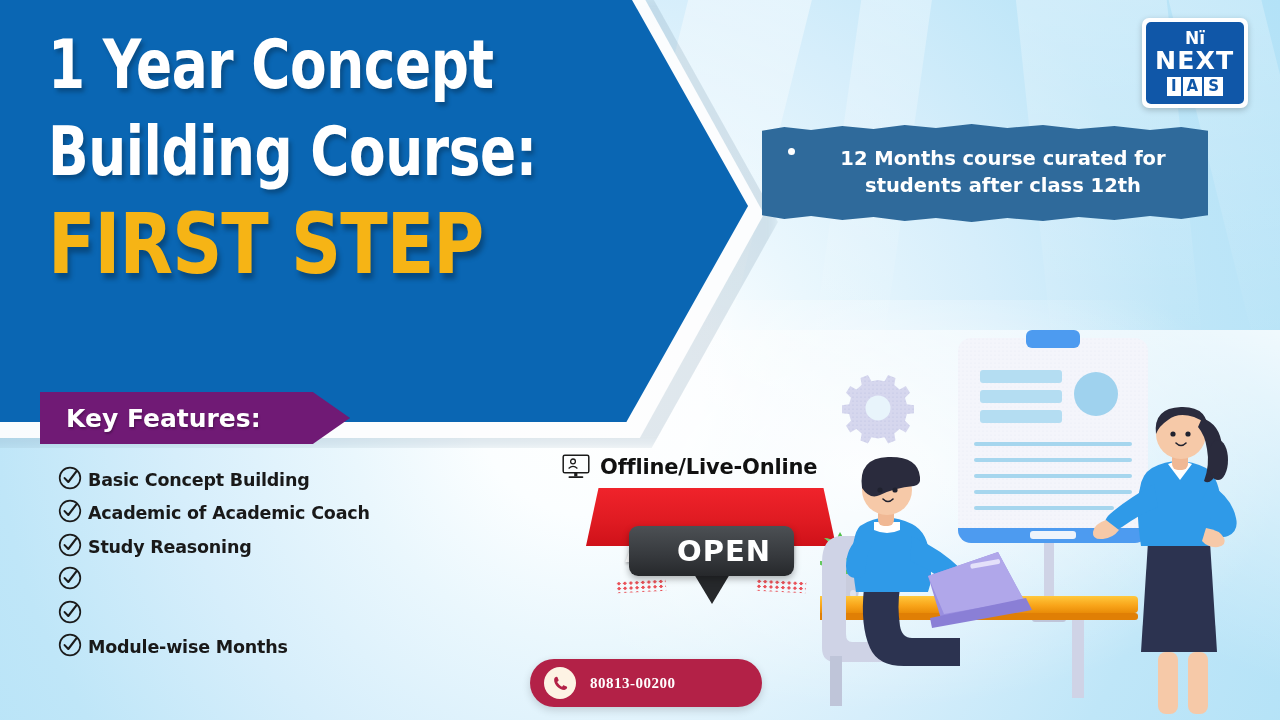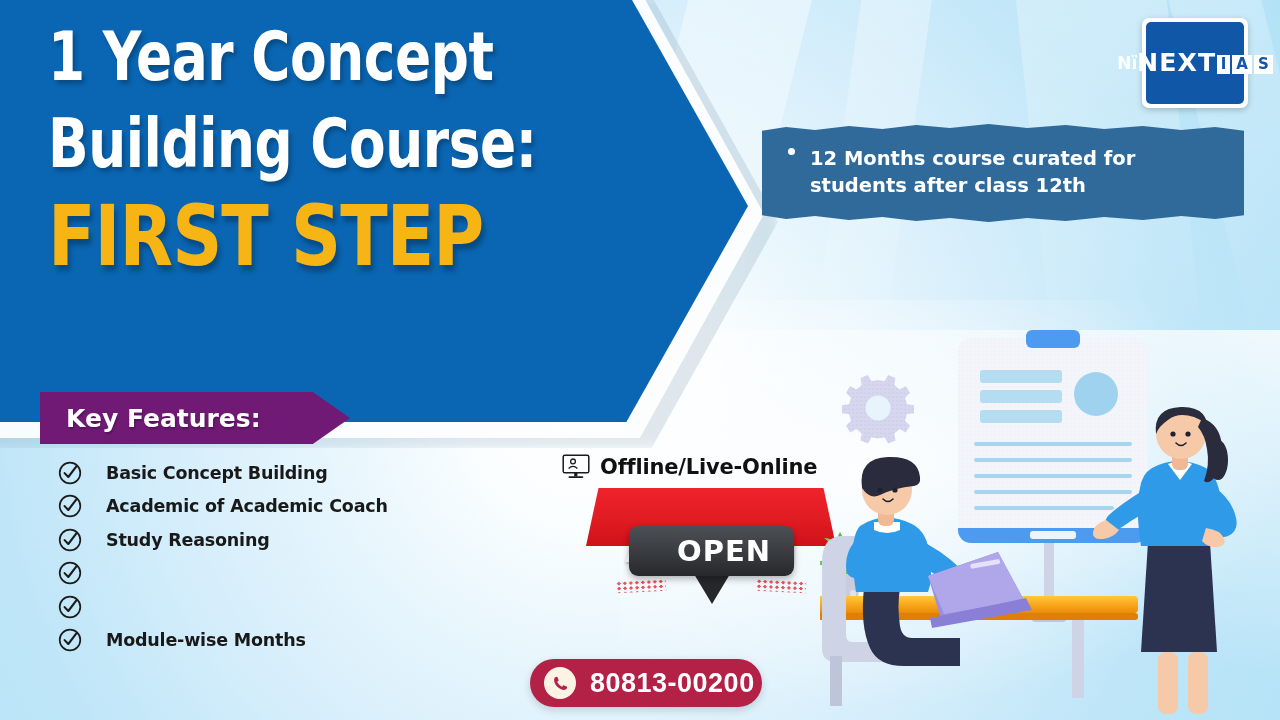--- a/index.html
+++ b/index.html
@@ -51,21 +51,21 @@
   }
   #hero-arrow-drop{
     position:absolute; left:-12px; top:-4px; width:790px; height:452px;
     background:rgba(120,150,175,.22);
     clip-path:polygon(0 0, 84% 0, 100% 50%, 84% 100%, 0 100%);
     filter:blur(6px);
   }
 
   
   #headline{
-    position:absolute; left:48px; top:23px; width:600px;
+    position:absolute; left:48px; top:31px; width:600px;
   }
   .h-line{
     font-family:"DejaVu Sans", sans-serif;
     font-weight:700;
     color:#ffffff;
     font-size:58px;
     line-height:0.98;
     letter-spacing:-0.5px;
     transform:scaleX(0.92) scaleY(1.18);
     transform-origin:left top;
@@ -90,21 +90,21 @@
   
   #logo{
     position:absolute; left:1142px; top:18px; width:106px; height:90px;
     background:#ffffff; border-radius:7px;
     box-shadow:0 2px 6px rgba(0,0,0,.22);
     padding:4px;
   }
   #logo-inner{
     width:100%; height:100%;
     background:#1057a8; border-radius:5px;
-    display:flex; align-items:center; justify-content:center;
+    display:flex; flex-direction:column; align-items:center; justify-content:center;
     gap:2px;
   }
   .logo-n{
     color:#fff; font-weight:700; font-size:17px; line-height:1;
     font-family:"DejaVu Sans", sans-serif; letter-spacing:0px;
     position:relative;
   }
   .logo-next{
     color:#fff; font-weight:700; font-size:24px; line-height:1;
     font-family:"DejaVu Sans", sans-serif; letter-spacing:1px;
@@ -114,21 +114,21 @@
     display:flex; gap:2px; margin-top:2px;
   }
   .logo-ias span{
     background:#ffffff; color:#1057a8; font-weight:700;
     font-size:15px; line-height:1; font-family:"DejaVu Sans", sans-serif;
     padding:2px 4px;
   }
 
   
   #note{
-    position:absolute; left:762px; top:124px; width:482px; height:98px;
+    position:absolute; left:762px; top:124px; width:446px; height:98px;text-align:center;
   }
   #note-bg{
     position:absolute; inset:0;
     background:#2f6a9b;
     clip-path:polygon(
       0% 7%, 5% 3%, 11% 6%, 18% 2%, 25% 5%, 32% 1%, 39% 4%, 47% 0%,
       55% 4%, 63% 1%, 71% 5%, 79% 2%, 87% 6%, 94% 3%, 100% 7%,
       100% 93%, 94% 97%, 87% 94%, 79% 98%, 71% 95%, 63% 99%, 55% 96%,
       47% 100%, 39% 96%, 32% 99%, 25% 95%, 18% 98%, 11% 94%, 5% 97%, 0% 93%);
     box-shadow:0 3px 10px rgba(0,0,0,.12);
@@ -157,21 +157,21 @@
     color:#ffffff; font-family:"DejaVu Sans", sans-serif;
     font-weight:700; font-size:25px; padding-left:26px;
     text-shadow:1px 2px 2px rgba(0,0,0,.25);
   }
 
   
   #features{
     position:absolute; left:58px; top:456px; width:660px;
   }
   .feat{
-    display:flex; align-items:center; gap:24px; height:33.5px;
+    display:flex; align-items:flex-end; gap:6px; height:33.5px;
   }
   .feat .tick{ width:24px; height:24px; flex:none; }
   .feat .ftext{
     color:#191919;
     font-family:"DejaVu Sans", sans-serif;
     font-weight:700; font-size:17.5px; letter-spacing:-0.2px;
     white-space:nowrap;
   }
 
   
@@ -230,22 +230,22 @@
     position:absolute; left:530px; top:659px; width:232px; height:48px;
     background:#b32147; border-radius:26px;
     display:flex; align-items:center; gap:14px; padding-left:14px;
     box-shadow:0 3px 8px rgba(0,0,0,.16);
   }
   #phone-icon{
     width:32px; height:32px; border-radius:50%; background:#fdf3e4;
     display:flex; align-items:center; justify-content:center; flex:none;
   }
   #phone-num{
-    color:#ffffff; font-family:Liberation Sans, sans-serif;
-    font-weight:700; font-size:27px; letter-spacing:0.5px;
+    color:#ffffff; font-family:Liberation Serif, serif;
+    font-weight:700; font-size:15px; letter-spacing:0.5px;
   }
 
   
   #illus{ position:absolute; left:820px; top:320px; width:460px; height:400px; }
 </style>
 </head>
 <body>
 
 <div id="bg">
   <div class="bg-base"></div>

